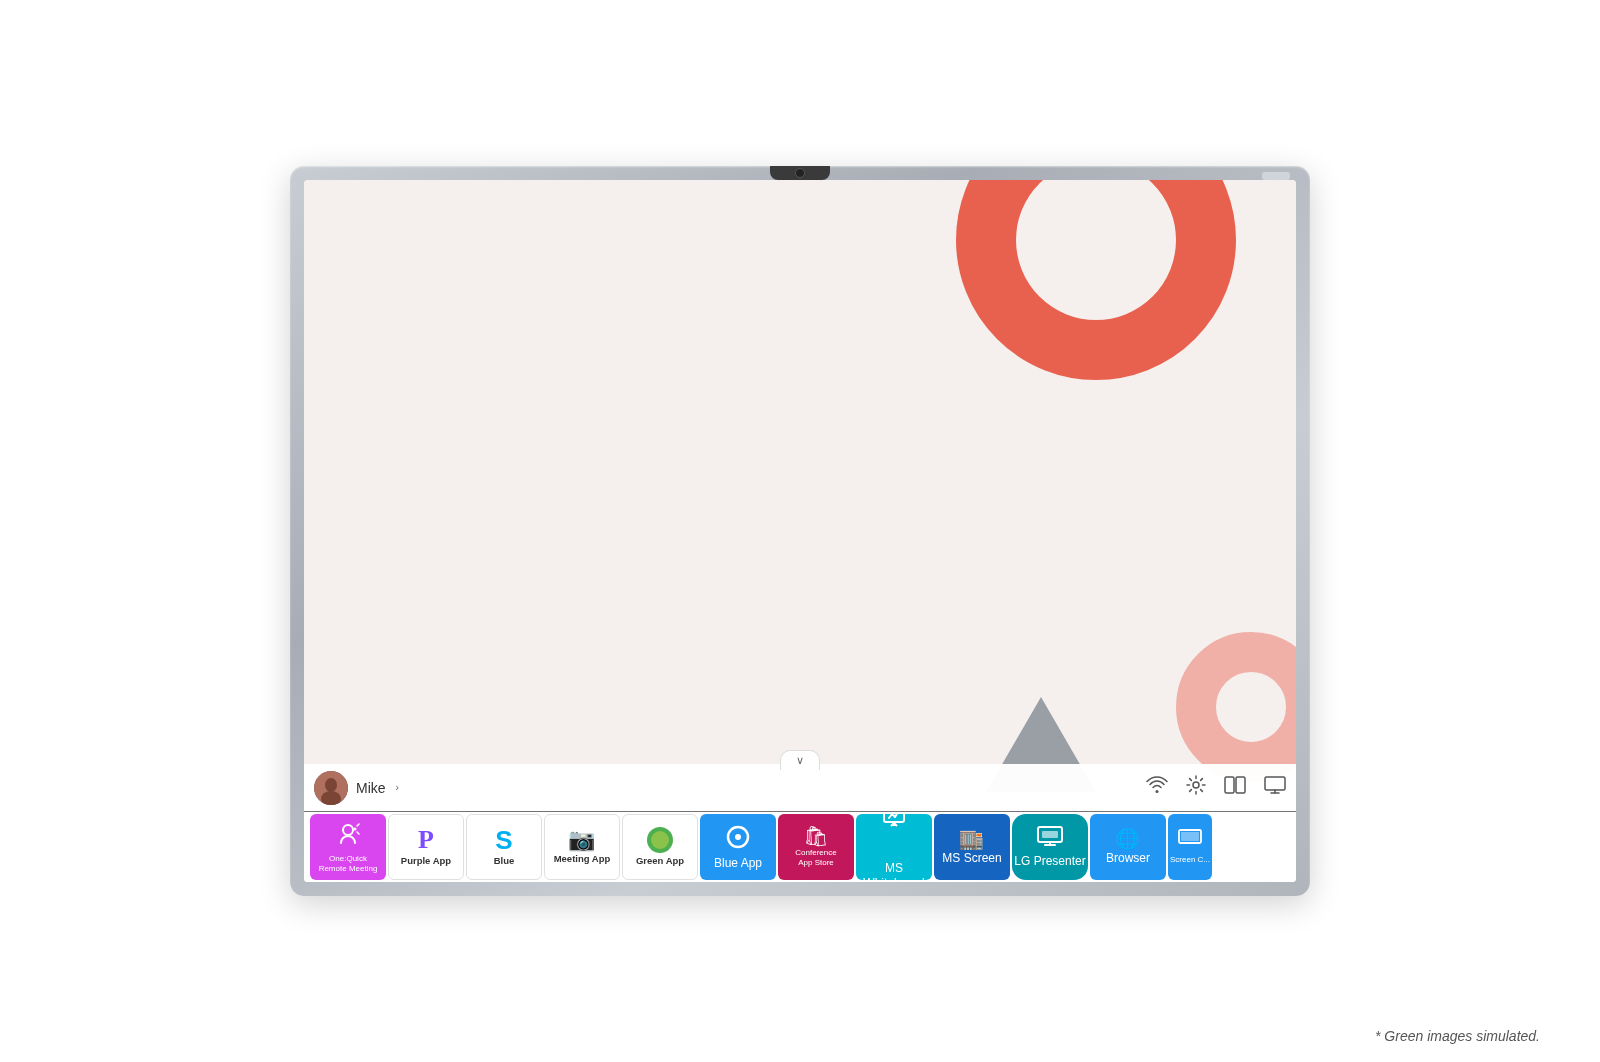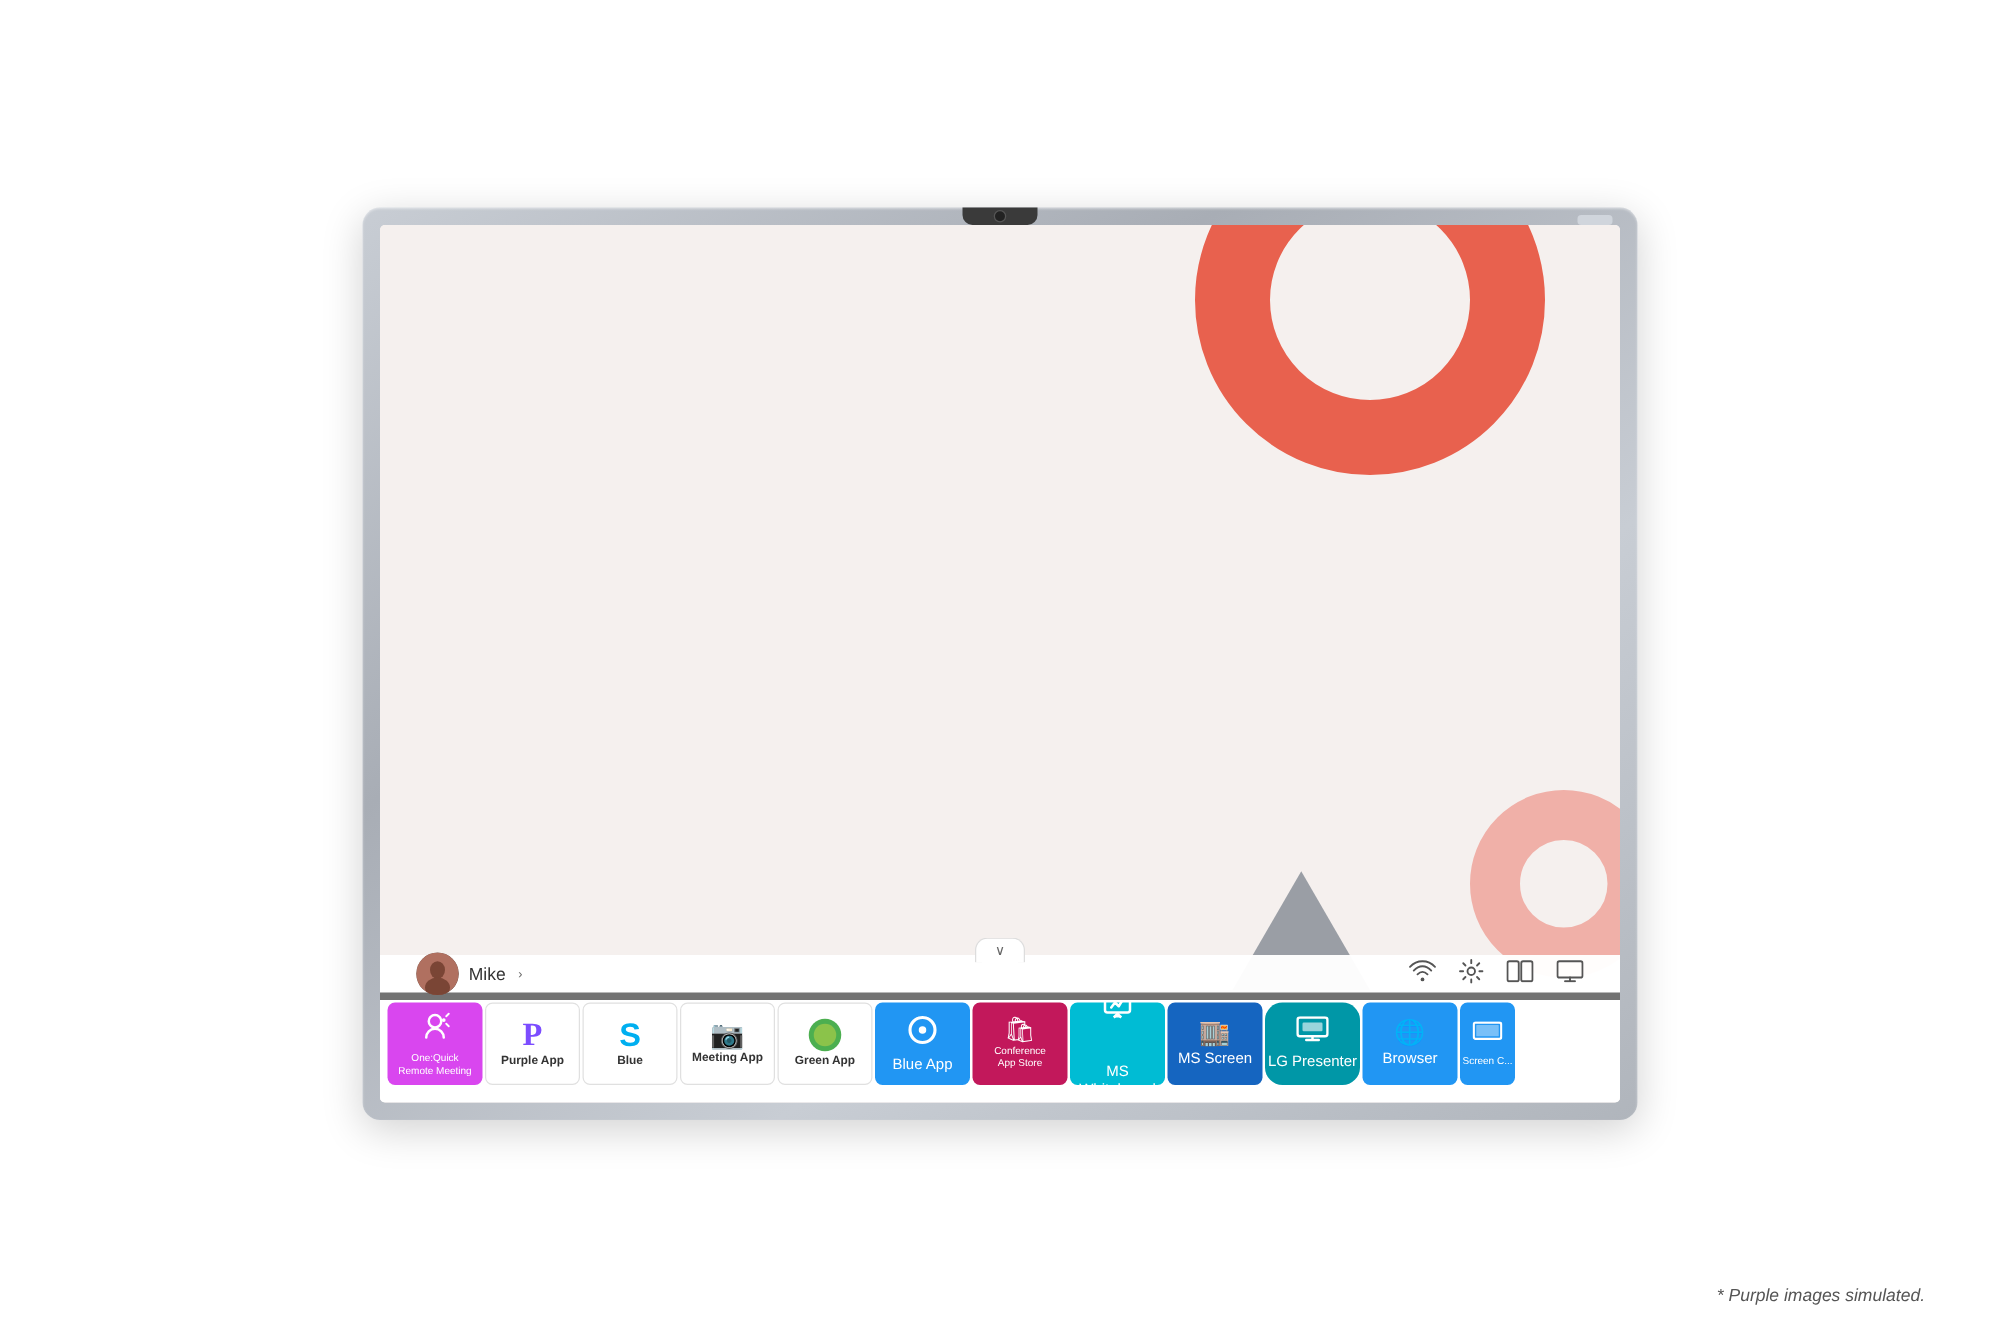--- a/index.html
+++ b/index.html
@@ -121,26 +121,26 @@
     .taskbar {
       position: absolute;
       bottom: 0;
       left: 0;
       right: 0;
       background: rgba(255,255,255,0.97);
       height: 118px;
     }
 
     .taskbar-top-bar {
-      height: 36px;
+      height: 48px;
       display: flex;
       align-items: center;
       justify-content: space-between;
-      padding: 0 29px;
-      border-bottom: 6px solid #737373;
+      padding: 0 10px;
+      border-bottom: 1px solid #737373;
     }
 
     .user-info {
       display: flex;
       align-items: center;
       gap: 8px;
     }
 
     .avatar {
       width: 34px;
@@ -426,13 +426,13 @@
             </svg>
           </div>
           <span class="app-label" style="font-size:8px;">Screen C...</span>
         </div>
 
       </div>
     </div>
   </div>
 </div>
 
-<div class="disclaimer">* Purple images simulated.</div>
+<div class="disclaimer">* Green images simulated.</div>
 
 </body></html>

